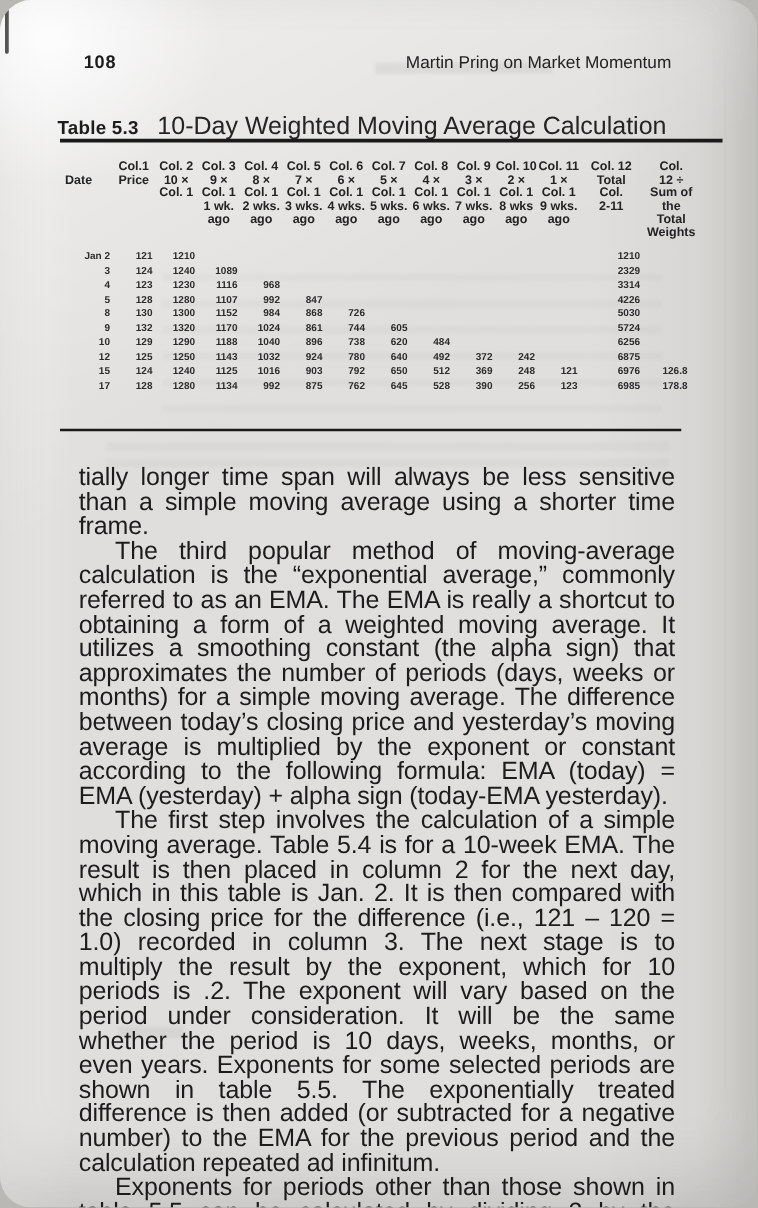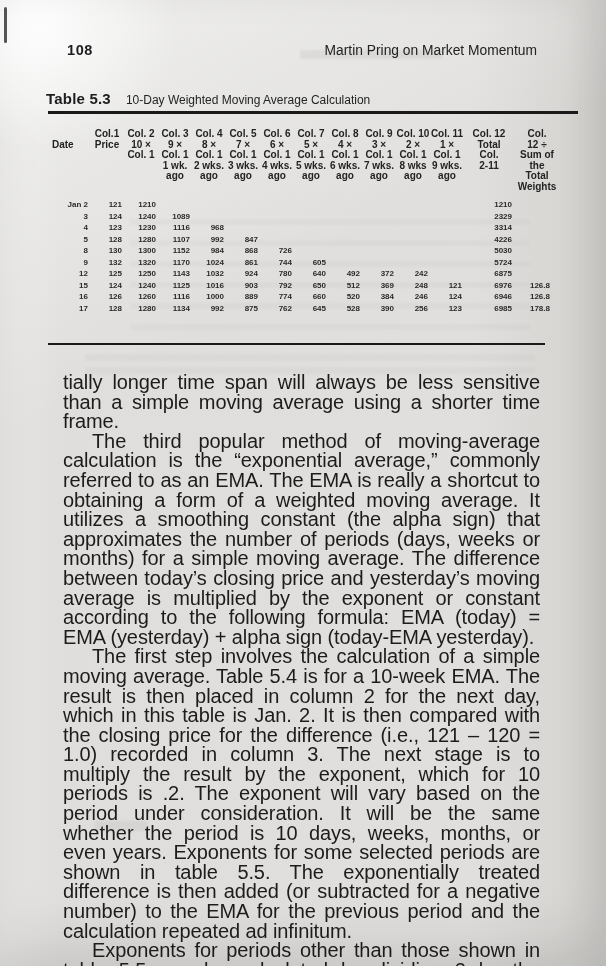--- a/index.html
+++ b/index.html
@@ -3,33 +3,34 @@
 <meta charset="utf-8">
 <style>
   html,body{margin:0;padding:0;background:#b9b8b5;}
   .page{
     position:relative;width:606px;height:966px;overflow:hidden;
     font-family:"Liberation Sans",sans-serif;color:#1d1d1d;
     background:
       linear-gradient(150deg, rgba(255,255,255,0.55) 0%, rgba(255,255,255,0) 34%),
       linear-gradient(90deg, #e7e6e4 0%, #dfdedc 10%, #e0dfdd 78%, #d2d1ce 100%);
     box-shadow: inset 0 -34px 46px rgba(0,0,0,0.07), inset -22px 0 34px rgba(0,0,0,0.05);
+    border-radius: 25px;
   }
   .corner-light{position:absolute;top:-20px;left:-20px;width:200px;height:170px;
     background:radial-gradient(ellipse at 30% 30%, rgba(255,255,255,0.85), rgba(255,255,255,0) 70%);}
   .edge-line{position:absolute;top:7px;left:4px;width:3px;height:36px;background:#2b2b2b;opacity:.8;border-radius:2px;}
 
   .running-header{position:absolute;top:42px;left:67px;width:470px;display:flex;
     justify-content:space-between;align-items:baseline;}
   .page-num{font-size:14.5px;font-weight:bold;letter-spacing:.6px;}
   .run-title{font-size:13.8px;color:#222;}
 
   .caption{position:absolute;top:90px;left:46px;white-space:nowrap;}
   .cap-label{font-size:15px;font-weight:bold;margin-right:15px;letter-spacing:.2px;}
-  .cap-title{font-size:12px;color:#242424;}
+  .cap-title{font-size:20px;color:#242424;}
 
   .rule{position:absolute;background:#1a1a1a;}
   .rule-top{top:111px;left:48px;width:530px;height:3px;}
   .rule-bottom{top:343px;left:48px;width:497px;height:2px;}
 
   table.ma-table{position:absolute;top:121px;left:48px;width:512px;
     border-collapse:collapse;table-layout:fixed;}
   .ma-table th{vertical-align:top;padding:8px 0 7px 0;font-size:10px;font-weight:bold;
     text-align:center;color:#232323;}
   .ma-table th:first-child{text-align:left;padding-left:4px;}
@@ -296,20 +297,36 @@
           <td>1170</td>
           <td>1024</td>
           <td>861</td>
           <td>744</td>
           <td>605</td>
           <td></td>
           <td></td>
           <td></td>
           <td></td>
           <td>5724</td>
+          <td></td>
+        </tr>
+        <tr>
+          <td class="date">10</td>
+          <td>129</td>
+          <td>1290</td>
+          <td>1188</td>
+          <td>1040</td>
+          <td>896</td>
+          <td>738</td>
+          <td>620</td>
+          <td>484</td>
+          <td></td>
+          <td></td>
+          <td></td>
+          <td>6256</td>
           <td></td>
         </tr>
         <tr>
           <td class="date">12</td>
           <td>125</td>
           <td>1250</td>
           <td>1143</td>
           <td>1032</td>
           <td>924</td>
           <td>780</td>
@@ -331,36 +348,20 @@
           <td>792</td>
           <td>650</td>
           <td>512</td>
           <td>369</td>
           <td>248</td>
           <td>121</td>
           <td>6976</td>
           <td>126.8</td>
         </tr>
         <tr>
-          <td class="date">16</td>
-          <td>126</td>
-          <td>1260</td>
-          <td>1116</td>
-          <td>1000</td>
-          <td>889</td>
-          <td>774</td>
-          <td>660</td>
-          <td>520</td>
-          <td>384</td>
-          <td>246</td>
-          <td>124</td>
-          <td>6946</td>
-          <td>126.8</td>
-        </tr>
-        <tr>
           <td class="date">17</td>
           <td>128</td>
           <td>1280</td>
           <td>1134</td>
           <td>992</td>
           <td>875</td>
           <td>762</td>
           <td>645</td>
           <td>528</td>
           <td>390</td>

